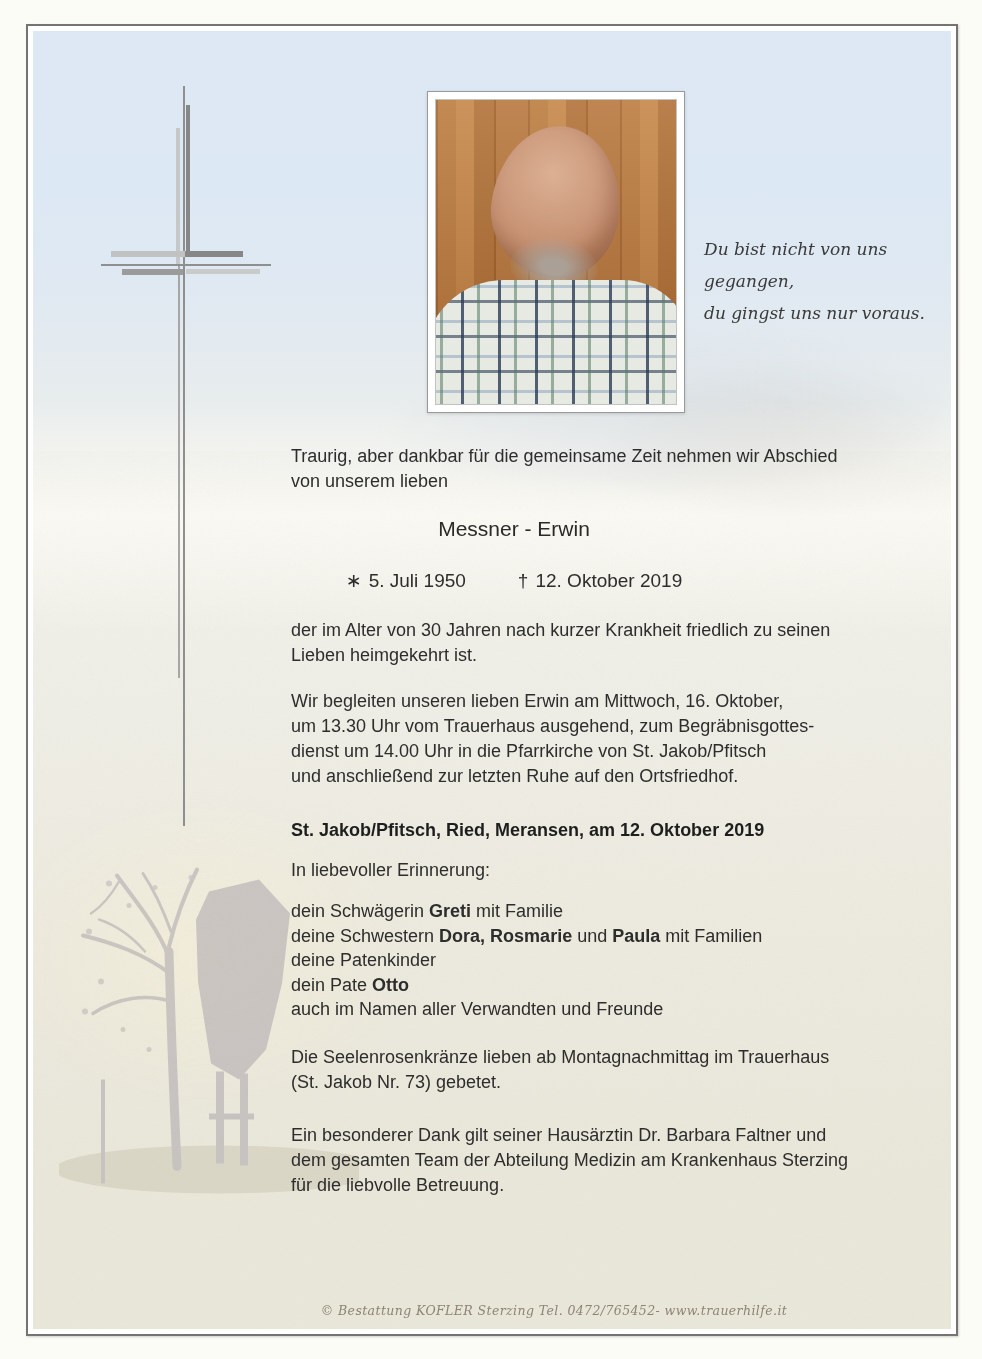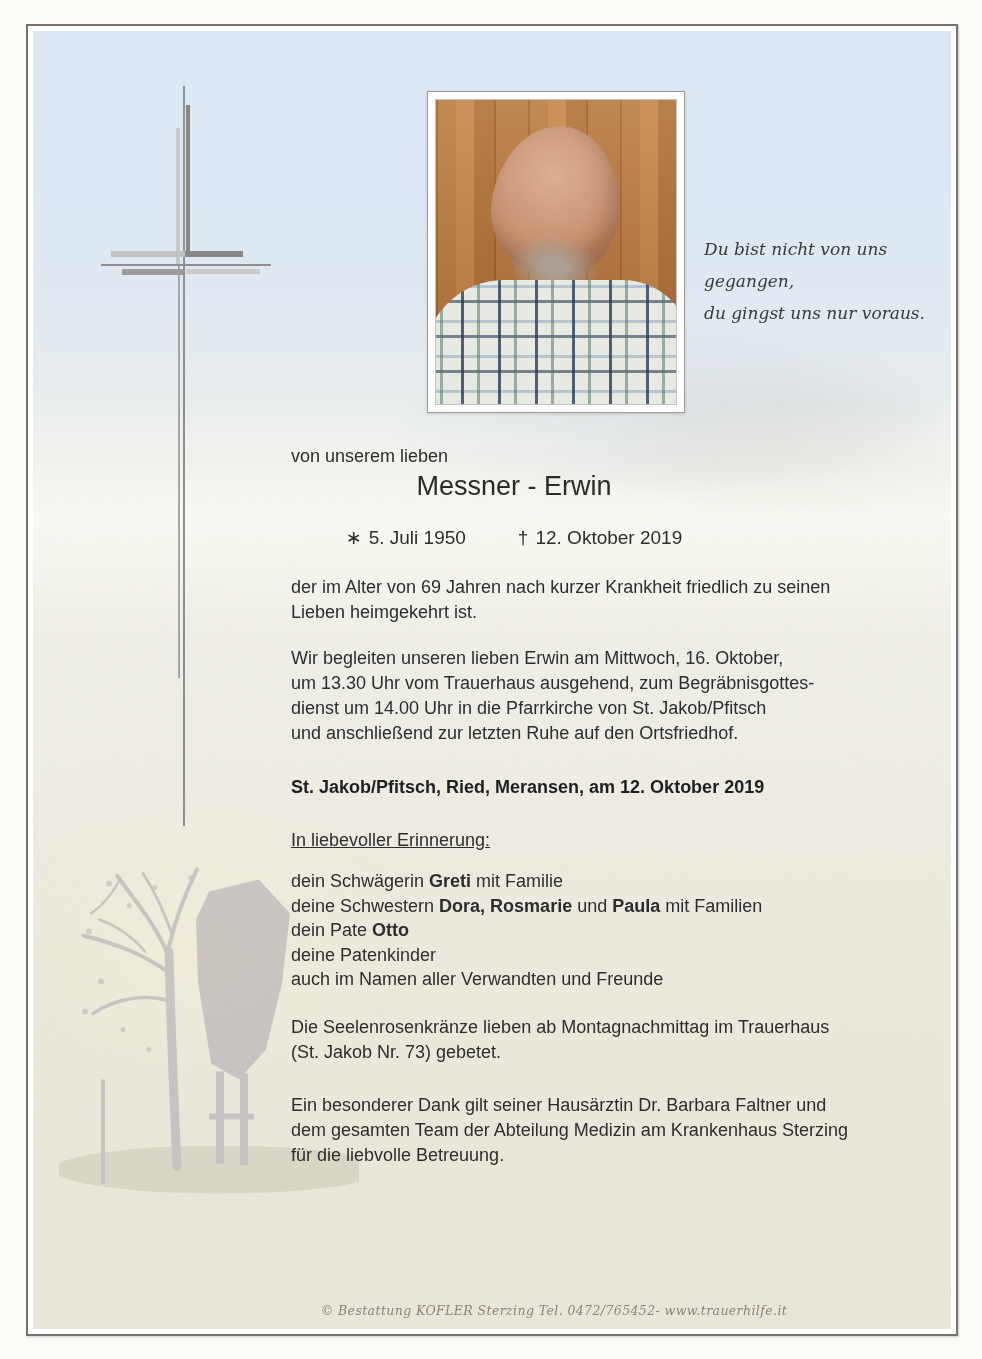--- a/index.html
+++ b/index.html
@@ -68,27 +68,27 @@
       repeating-linear-gradient(90deg, rgba(43,60,86,.8) 0 3px, rgba(0,0,0,0) 3px 16px, rgba(84,122,99,.55) 16px 19px, rgba(0,0,0,0) 19px 37px),
       repeating-linear-gradient(0deg, rgba(43,60,86,.6) 0 3px, rgba(0,0,0,0) 3px 15px, rgba(120,150,180,.45) 15px 18px, rgba(0,0,0,0) 18px 35px);
   }
 
   .quote { position:absolute; left:671px; top:202px; width:255px;
     font-family:"DejaVu Serif", serif; font-style:italic; font-size:17px; line-height:32px; color:#3a3a3a; }
 
   .textcol { position:absolute; left:258px; top:413px; width:668px; font-size:18px; line-height:25px; }
   .center-block { width:446px; text-align:center; }
   .name { margin-top:12px; font-size:39px; line-height:50px; font-weight:bold; letter-spacing:-.5px; color:#1f1f1f; }
-  .nickname { margin-top:2px; font-size:27px; line-height:30px; color:#2a2a2a; }
+  .nickname { margin-top:20px; font-size:21px; line-height:30px; color:#2a2a2a; }
   .dates { margin-top:24px; font-size:19px; line-height:26px; display:flex; justify-content:center; gap:52px; white-space:nowrap; }
   .dates .sym { display:inline-block; margin-right:7px; }
   .para1 { margin-top:24px; }
   .para2 { margin-top:21px; }
   .location { margin-top:29px; font-weight:bold; color:#1e1e1e; }
-  .memorial { margin-top:28px;text-decoration:underline; }
+  .memorial { margin-top:15px; }
   .family { margin-top:16px; line-height:24.6px; }
   .rosary { margin-top:23px; }
   .thanks { margin-top:28px; }
   .b { font-weight:bold; }
 
   .footer { position:absolute; left:201px; top:1272px; width:640px; text-align:center;
     font-family:"DejaVu Serif", serif; font-style:italic; font-size:12.5px;
     color:#8e8373; letter-spacing:.4px; }
 </style>
 </head>
@@ -162,52 +162,53 @@
       </div>
     </div>
 
     <div class="quote">
       <div>Du bist nicht von uns gegangen,</div>
       <div>du gingst uns nur voraus.</div>
     </div>
 
     <div class="textcol">
       <div class="intro">
+        <div>Traurig, aber dankbar für die gemeinsame Zeit nehmen wir Abschied</div>
         <div>von unserem lieben</div>
       </div>
 
       <div class="center-block">
         <div class="nickname">Messner - Erwin</div>
         <div class="dates">
           <span><span class="sym">∗</span><span>5. Juli 1950</span></span>
           <span><span class="sym">†</span><span>12. Oktober 2019</span></span>
         </div>
       </div>
 
       <div class="para1">
-        <div>der im Alter von 69 Jahren nach kurzer Krankheit friedlich zu seinen</div>
+        <div>der im Alter von 30 Jahren nach kurzer Krankheit friedlich zu seinen</div>
         <div>Lieben heimgekehrt ist.</div>
       </div>
 
       <div class="para2">
         <div>Wir begleiten unseren lieben Erwin am Mittwoch, 16. Oktober,</div>
         <div>um 13.30 Uhr vom Trauerhaus ausgehend, zum Begräbnisgottes-</div>
         <div>dienst um 14.00 Uhr in die Pfarrkirche von St. Jakob/Pfitsch</div>
         <div>und anschließend zur letzten Ruhe auf den Ortsfriedhof.</div>
       </div>
 
       <div class="location">St. Jakob/Pfitsch, Ried, Meransen, am 12. Oktober 2019</div>
 
       <div class="memorial">In liebevoller Erinnerung:</div>
 
       <div class="family">
         <div><span>dein Schwägerin </span><span class="b">Greti</span><span> mit Familie</span></div>
         <div><span>deine Schwestern </span><span class="b">Dora, Rosmarie</span><span> und </span><span class="b">Paula</span><span> mit Familien</span></div>
+        <div><span>deine Patenkinder</span></div>
         <div><span>dein Pate </span><span class="b">Otto</span></div>
-        <div><span>deine Patenkinder</span></div>
         <div><span>auch im Namen aller Verwandten und Freunde</span></div>
       </div>
 
       <div class="rosary">
         <div>Die Seelenrosenkränze lieben ab Montagnachmittag im Trauerhaus</div>
         <div>(St. Jakob Nr. 73) gebetet.</div>
       </div>
 
       <div class="thanks">
         <div>Ein besonderer Dank gilt seiner Hausärztin Dr. Barbara Faltner und</div>

